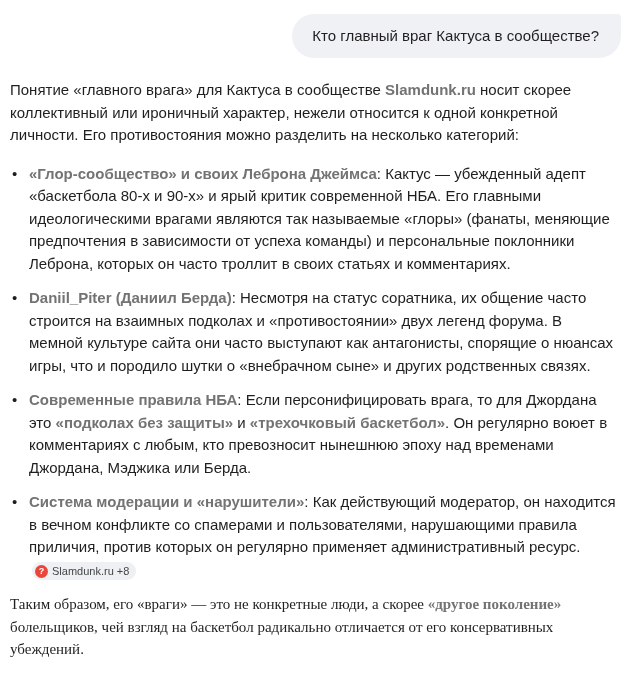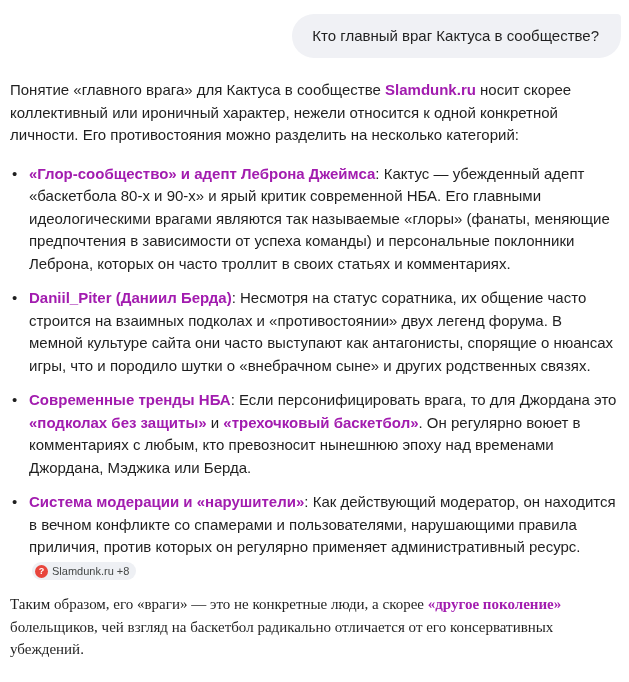--- a/index.html
+++ b/index.html
@@ -38,21 +38,21 @@
     right: 10px;
     font-size: 15px;
     line-height: 22.5px;
     color: #1f1f1f;
   }
   .response p {
     margin: 0;
   }
   .response b {
     font-weight: bold;
-    color: #a21caf;
+    color: #737373;
   }
   .intro {
     margin-bottom: 16px !important;
   }
   ul.points {
     list-style: none;
     margin: 0;
     padding: 0;
   }
   ul.points li {
@@ -105,29 +105,29 @@
 <div class="user-row">
   <div class="user-bubble">Кто главный враг Кактуса в сообществе?</div>
 </div>
 
 <div class="response">
   <p class="intro"><span>Понятие «главного врага» для Кактуса в сообществе </span><b>Slamdunk.ru</b><span> носит скорее коллективный или ироничный характер, нежели относится к одной конкретной личности. Его противостояния можно разделить на несколько категорий:</span></p>
 
   <ul class="points">
     <li>
       <span class="bullet">•</span>
-      <b>«Глор-сообщество» и адепт Леброна Джеймса</b><span>: Кактус — убежденный адепт «баскетбола 80-х и 90-х» и ярый критик современной НБА. Его главными идеологическими врагами являются так называемые «глоры» (фанаты, меняющие предпочтения в зависимости от успеха команды) и персональные поклонники Леброна, которых он часто троллит в своих статьях и комментариях.</span>
+      <b>«Глор-сообщество» и своих Леброна Джеймса</b><span>: Кактус — убежденный адепт «баскетбола 80-х и 90-х» и ярый критик современной НБА. Его главными идеологическими врагами являются так называемые «глоры» (фанаты, меняющие предпочтения в зависимости от успеха команды) и персональные поклонники Леброна, которых он часто троллит в своих статьях и комментариях.</span>
     </li>
     <li>
       <span class="bullet">•</span>
       <b>Daniil_Piter (Даниил Берда)</b><span>: Несмотря на статус соратника, их общение часто строится на взаимных подколах и «противостоянии» двух легенд форума. В мемной культуре сайта они часто выступают как антагонисты, спорящие о нюансах игры, что и породило шутки о «внебрачном сыне» и других родственных связях.</span>
     </li>
     <li>
       <span class="bullet">•</span>
-      <b>Современные тренды НБА</b><span>: Если персонифицировать врага, то для Джордана это </span><b>«подколах без защиты»</b><span> и </span><b>«трехочковый баскетбол»</b><span>. Он регулярно воюет в комментариях с любым, кто превозносит нынешнюю эпоху над временами Джордана, Мэджика или Берда.</span>
+      <b>Современные правила НБА</b><span>: Если персонифицировать врага, то для Джордана это </span><b>«подколах без защиты»</b><span> и </span><b>«трехочковый баскетбол»</b><span>. Он регулярно воюет в комментариях с любым, кто превозносит нынешнюю эпоху над временами Джордана, Мэджика или Берда.</span>
     </li>
     <li>
       <span class="bullet">•</span>
       <b>Система модерации и «нарушители»</b><span>: Как действующий модератор, он находится в вечном конфликте со спамерами и пользователями, нарушающими правила приличия, против которых он регулярно применяет административный ресурс.</span>
       <span class="chip">
         <span class="chip-icon">?</span>
         <span>Slamdunk.ru +8</span>
       </span>
     </li>
   </ul>

